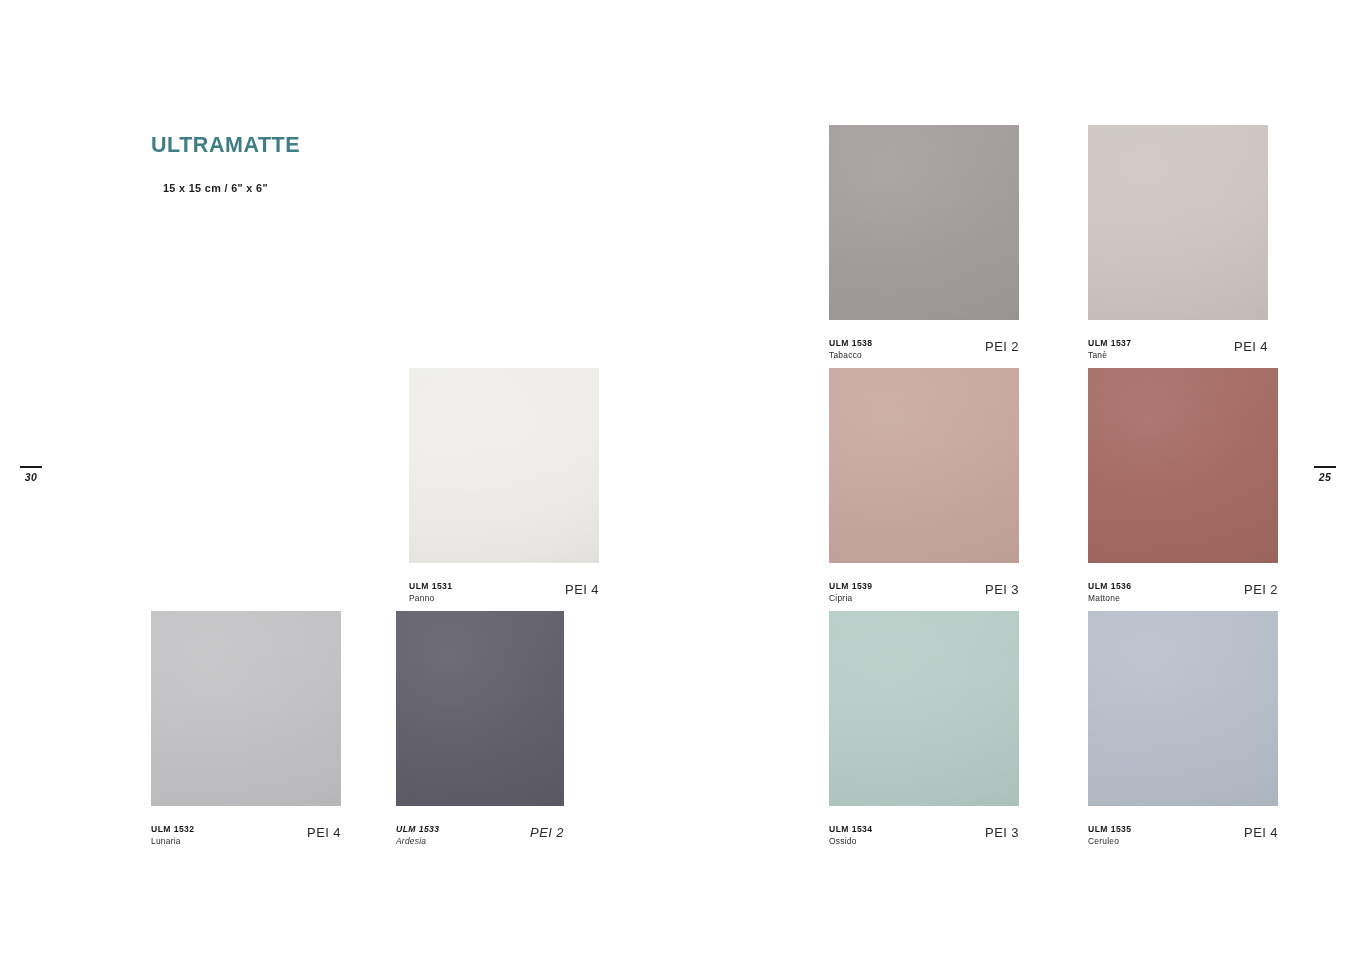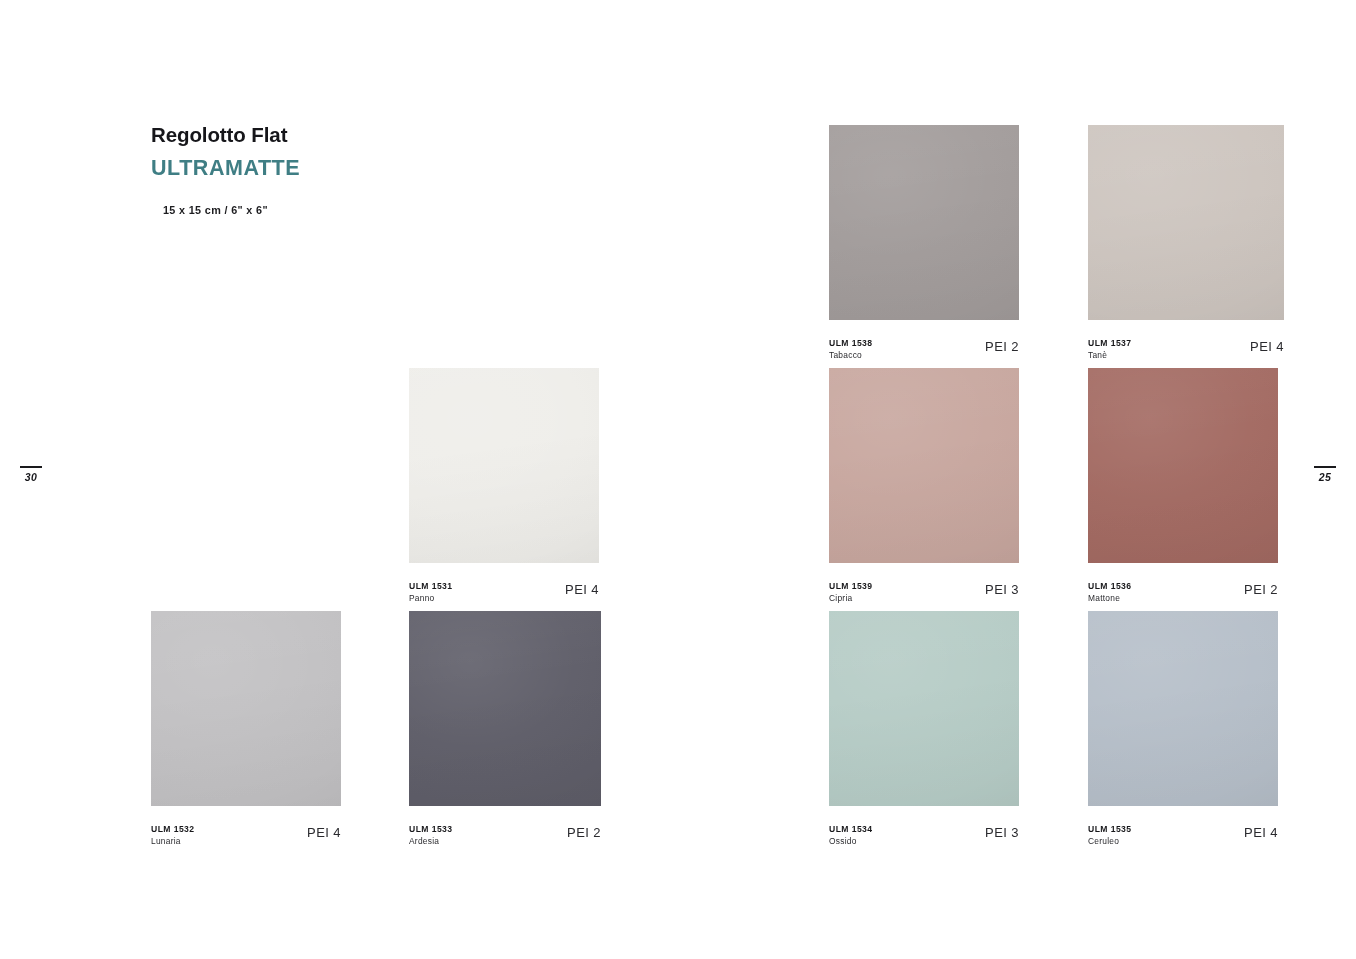--- a/index.html
+++ b/index.html
@@ -145,21 +145,20 @@
   }
   .folio-left  { left: 14px; }
   .folio-right { left: 1308px; }
 </style>
 </head>
 <body>
 
 <div class="spread">
 
   <div class="title-block">
-    <h1 class="collection-title">Regolotto Flat</h1>
     <h2 class="collection-finish">ULTRAMATTE</h2>
     <p class="collection-size">15 x 15 cm / 6" x 6"</p>
   </div>
 
   <div id="swatch-layer">
       <div class="swatch" style="left: 409px; top: 368px; width: 190px;">
         <div class="swatch-chip" style="height: 195px; background-color: rgb(239, 238, 234);"></div>
         <div class="swatch-label">
           <div class="swatch-id-wrap">
             <span class="swatch-code">ULM 1531</span>
@@ -171,41 +170,41 @@
       <div class="swatch" style="left: 151px; top: 611px; width: 190px;">
         <div class="swatch-chip" style="height: 195px; background-color: rgb(194, 193, 195);"></div>
         <div class="swatch-label">
           <div class="swatch-id-wrap">
             <span class="swatch-code">ULM 1532</span>
             <span class="swatch-name">Lunaria</span>
           </div>
           <span class="swatch-pei">PEI 4</span>
         </div>
       </div>
-      <div class="swatch" style="left: 409px; top: 611px; width: 192px;">
+      <div class="swatch" style="left: 396px; top: 611px; width: 168px; font-style: italic;">
         <div class="swatch-chip" style="height: 195px; background-color: rgb(95, 94, 105);"></div>
         <div class="swatch-label">
           <div class="swatch-id-wrap">
             <span class="swatch-code">ULM 1533</span>
             <span class="swatch-name">Ardesia</span>
           </div>
           <span class="swatch-pei">PEI 2</span>
         </div>
       </div>
       <div class="swatch" style="left: 829px; top: 125px; width: 190px;">
         <div class="swatch-chip" style="height: 195px; background-color: rgb(162, 156, 155);"></div>
         <div class="swatch-label">
           <div class="swatch-id-wrap">
             <span class="swatch-code">ULM 1538</span>
             <span class="swatch-name">Tabacco</span>
           </div>
           <span class="swatch-pei">PEI 2</span>
         </div>
       </div>
-      <div class="swatch" style="left: 1088px; top: 125px; width: 196px;">
+      <div class="swatch" style="left: 1088px; top: 125px; width: 180px;">
         <div class="swatch-chip" style="height: 195px; background-color: rgb(205, 197, 191);"></div>
         <div class="swatch-label">
           <div class="swatch-id-wrap">
             <span class="swatch-code">ULM 1537</span>
             <span class="swatch-name">Tanè</span>
           </div>
           <span class="swatch-pei">PEI 4</span>
         </div>
       </div>
       <div class="swatch" style="left: 829px; top: 368px; width: 190px;">

